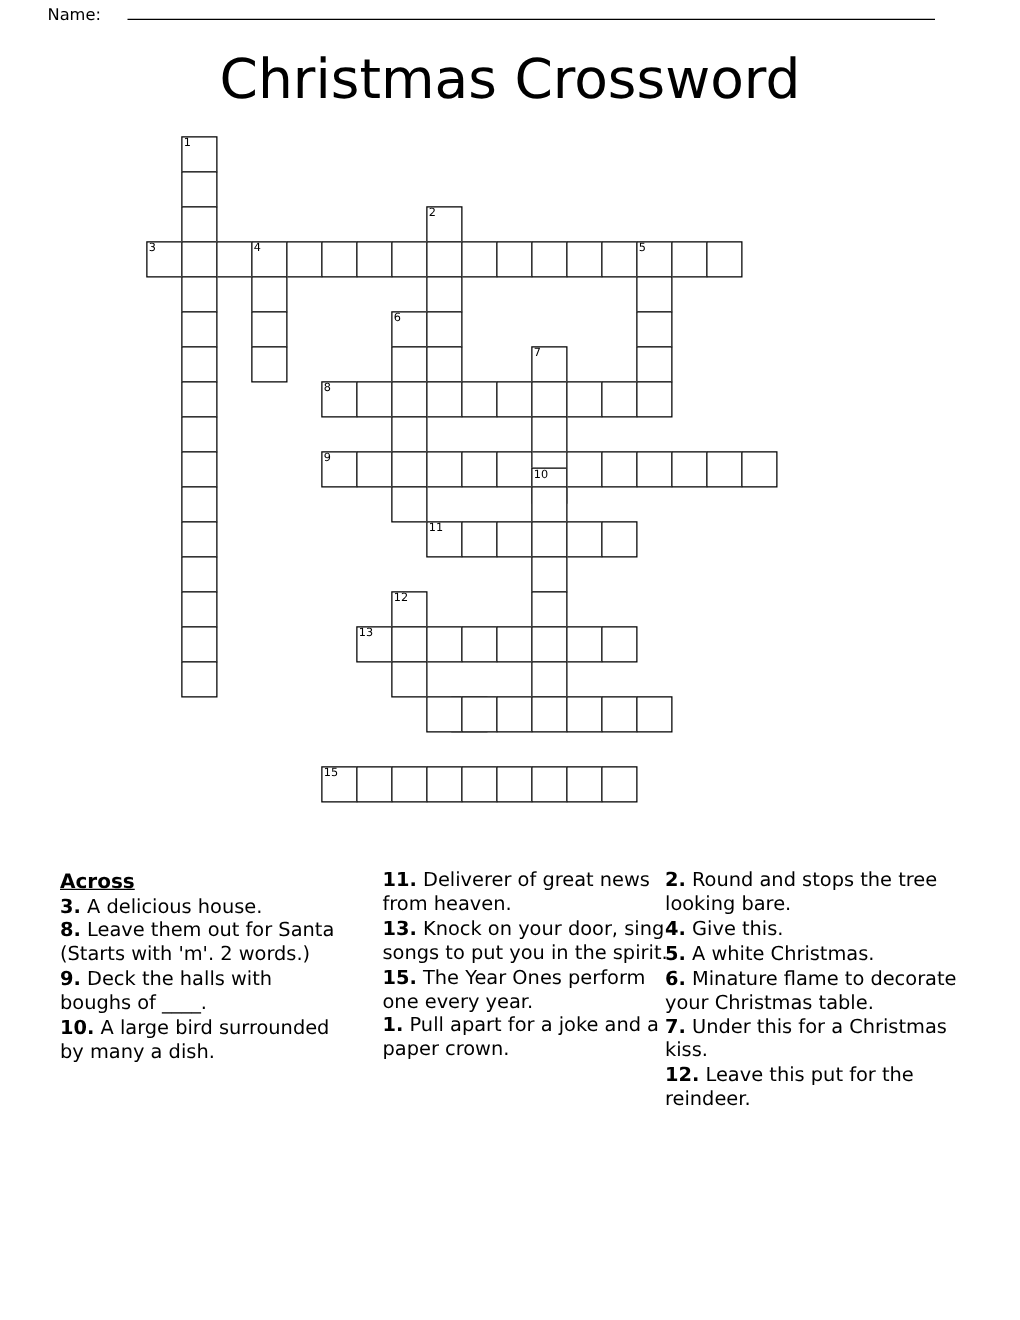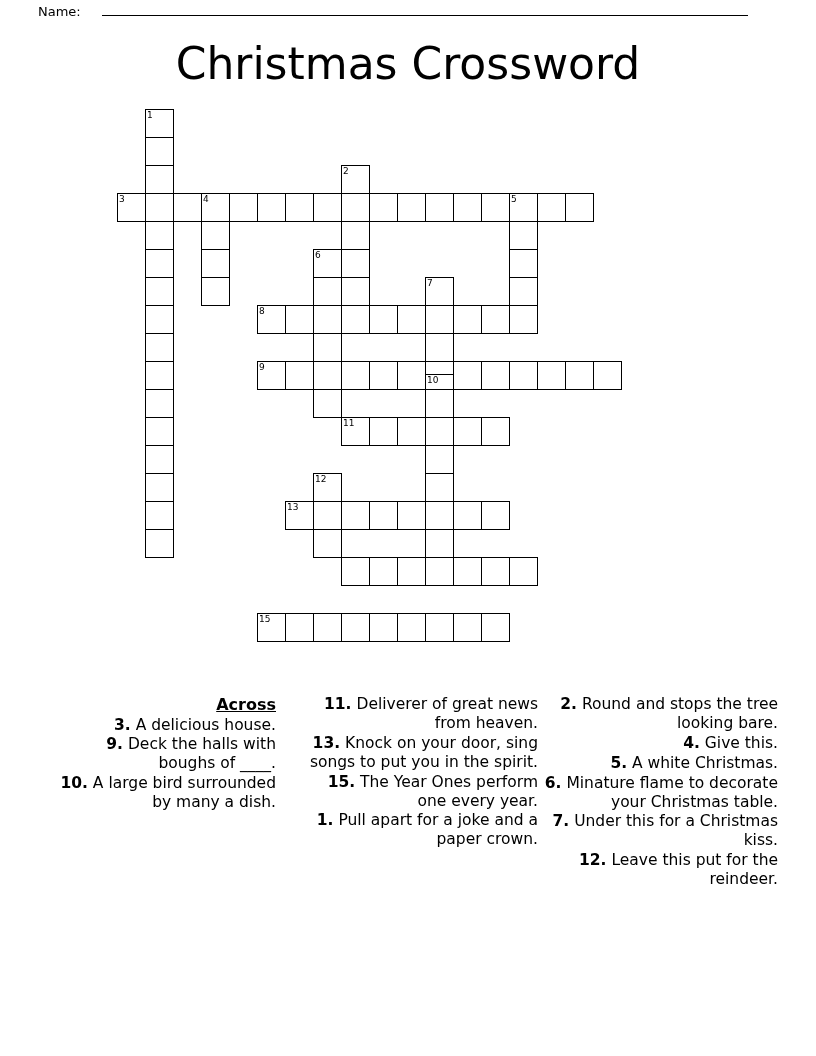--- a/index.html
+++ b/index.html
@@ -81,21 +81,20 @@
     left: 40px;
     top: 695px;
     width: 740px;
     height: 280px;
   }
   .clue-col {
     position: absolute;
     top: 0;
     font-size: 15.5px;
     line-height: 1.22;
-    text-align: right;
   }
   .col1 { left: 8px;   width: 228px; }
   .col2 { left: 266px; width: 232px; }
   .col3 { left: 492px; width: 246px; }
 
   .sec-head {
     font-weight: bold;
     text-decoration: underline;
     font-size: 16px;
     margin-bottom: 1px;
@@ -255,20 +254,21 @@
     <div class="cell" style="left: 397px; top: 513px;"></div>
     <div class="cell" style="left: 425px; top: 513px;"></div>
     <div class="cell" style="left: 453px; top: 513px;"></div>
     <div class="cell" style="left: 481px; top: 513px;"></div>
   </div>
 
 <div id="clues">
   <div class="clue-col col1">
       <div class="sec-head">Across</div>
       <div class="clue"><b>3.</b><span> A delicious house.</span></div>
+      <div class="clue"><b>8.</b><span> Leave them out for Santa (Starts with 'm'. 2 words.)</span></div>
       <div class="clue"><b>9.</b><span> Deck the halls with boughs of ____.</span></div>
       <div class="clue"><b>10.</b><span> A large bird surrounded by many a dish.</span></div>
     </div>
   <div class="clue-col col2">
       <div class="clue"><b>11.</b><span> Deliverer of great news from heaven.</span></div>
       <div class="clue"><b>13.</b><span> Knock on your door, sing songs to put you in the spirit.</span></div>
       <div class="clue"><b>15.</b><span> The Year Ones perform one every year.</span></div>
       <div class="clue"><b>1.</b><span> Pull apart for a joke and a paper crown.</span></div>
     </div>
   <div class="clue-col col3">

